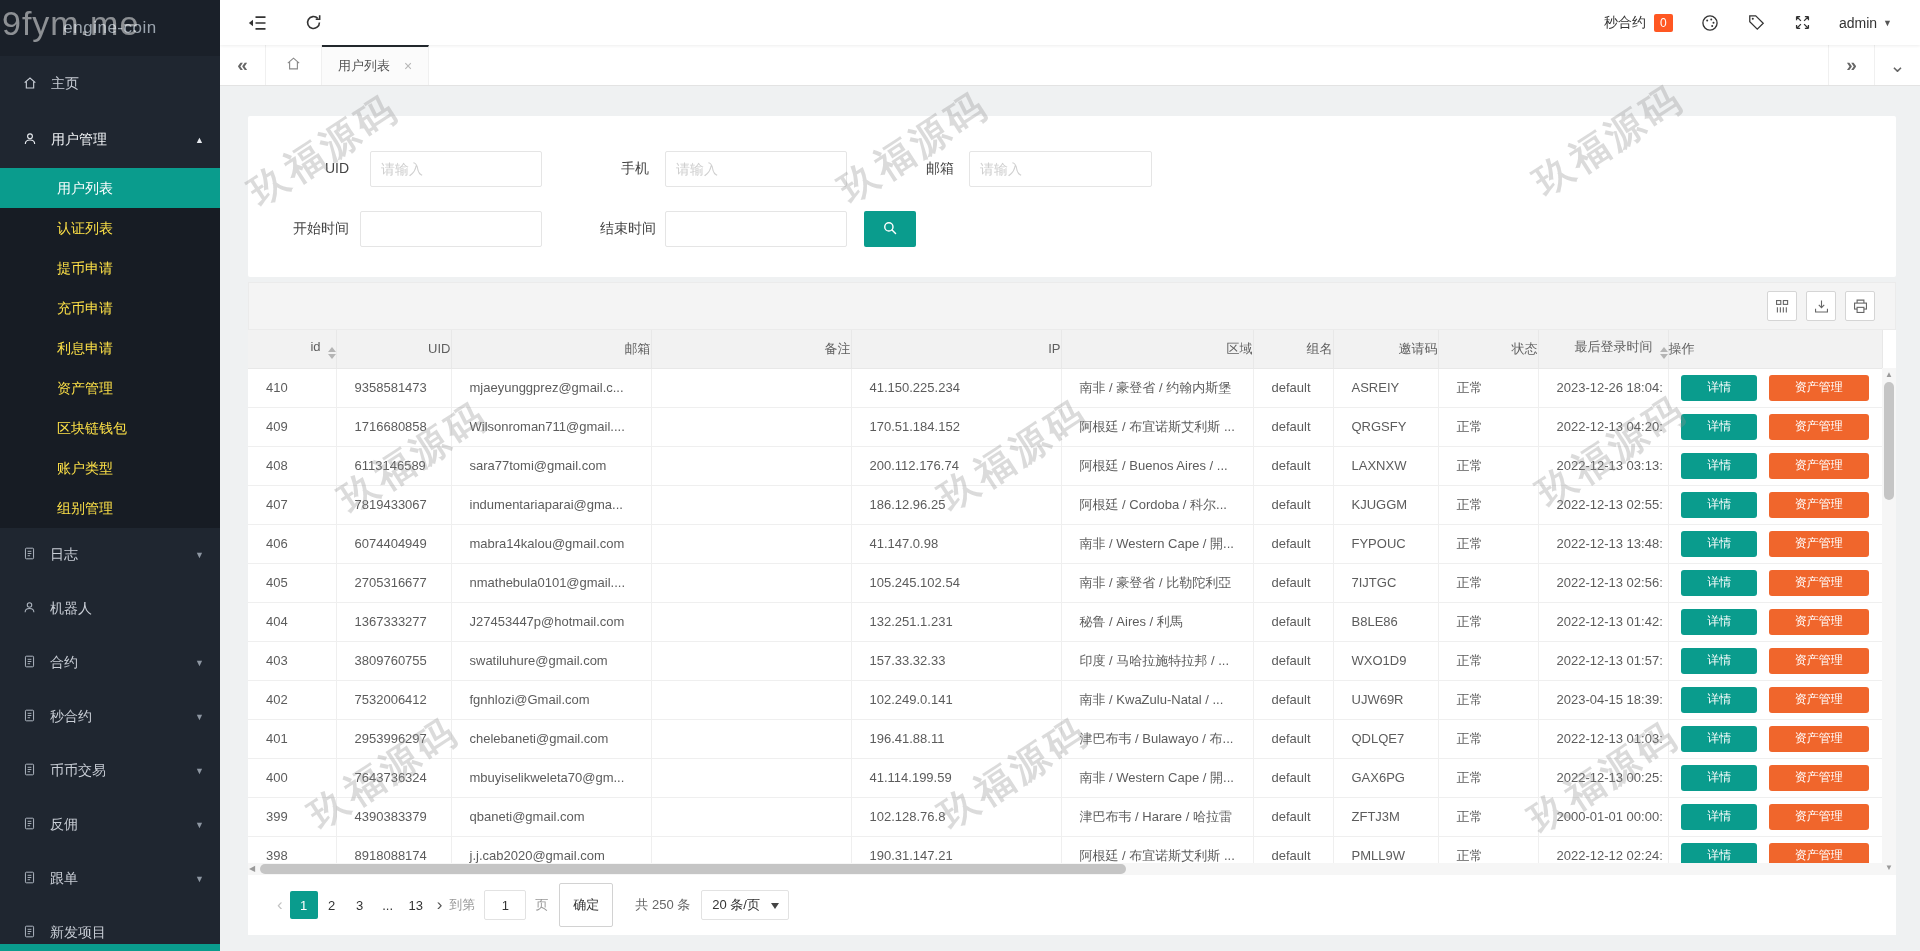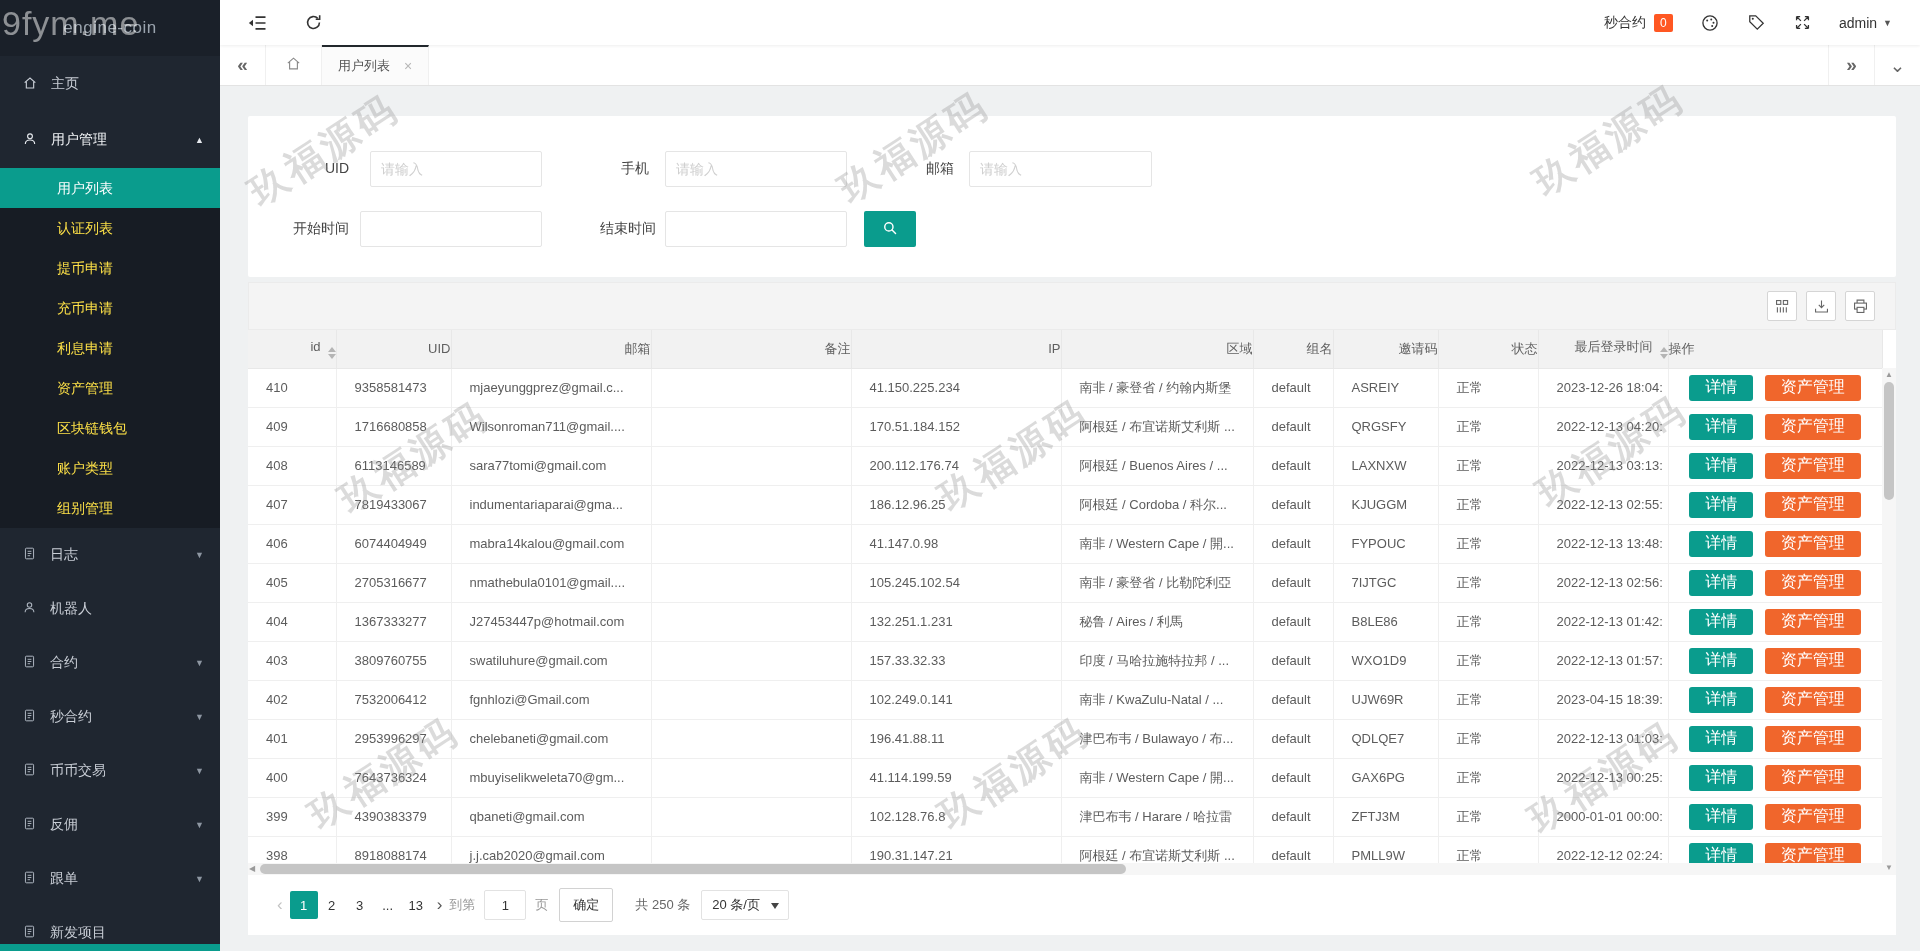--- a/index.html
+++ b/index.html
@@ -55,21 +55,21 @@
 .table-card{margin:5px 24px 0 28px;height:653px;background:#fff;position:relative}
 .toolbar{height:48px;background:#f4f4f4;border:1px solid #ebebeb;display:flex;align-items:center;justify-content:flex-end;padding-right:20px;gap:9px}
 .tool-btn{width:30px;height:30px;border:1px solid #d5d5d5;border-radius:2px;background:#fff;display:flex;align-items:center;justify-content:center;cursor:pointer}
 
 .table-zone{position:relative;height:545px;overflow:hidden}
 table{width:1634px;border-collapse:collapse;table-layout:fixed;font-size:13px}
 th{height:38px;background:#f2f2f2;font-weight:400;color:#5f5f5f;text-align:right;padding-left:18px;border-right:1px solid #e8e8e8;border-bottom:1px solid #e8e8e8;white-space:nowrap}
 th.op-col{text-align:left;padding-left:0}
 td{height:39px;color:#5c5c5c;padding-left:18px;border-right:1px solid #efefef;border-bottom:1px solid #efefef;white-space:nowrap;overflow:hidden}
 td.op-cell{text-align:center;padding-left:0}
-.btn{border:none;color:#fff;font-size:16px;height:26px;padding:0 16px;border-radius:3px;cursor:pointer;font-family:inherit}
+.btn{border:none;color:#fff;font-size:12px;height:26px;padding:0 26px;border-radius:3px;cursor:pointer;font-family:inherit}
 .btn.teal{background:var(--teal)}
 .btn.orange{background:var(--orange);margin-left:8px}
 .sort{display:inline-flex;flex-direction:column;margin-left:7px;vertical-align:-1px;cursor:pointer}
 .sort-up{width:0;height:0;border-left:4px solid transparent;border-right:4px solid transparent;border-bottom:5px solid #b5b5b5;margin-bottom:2px}
 .sort-dn{width:0;height:0;border-left:4px solid transparent;border-right:4px solid transparent;border-top:5px solid #b5b5b5}
 
 .vscroll{position:absolute;top:38px;right:0;width:14px;height:507px;background:#f6f6f6;z-index:3}
 .varrow{position:absolute;left:0;width:14px;text-align:center;font-size:8px;color:#9a9a9a;line-height:12px;cursor:pointer}
 .varrow.up{top:1px}.varrow.dn{bottom:1px}
 .vthumb{position:absolute;top:14px;left:2px;width:10px;height:118px;background:#c5c5c5;border-radius:5px;cursor:pointer}
@@ -77,21 +77,21 @@
 .harrow{position:absolute;left:1px;top:0;font-size:8px;color:#9a9a9a;line-height:12px;cursor:pointer}
 .hthumb{position:absolute;left:12px;top:1px;width:866px;height:10px;background:#c5c5c5;border-radius:5px;cursor:pointer}
 
 .pagination{height:60px;display:flex;align-items:center;padding-left:22px;font-size:13px;color:#999}
 .pg-chev{font-size:17px;color:#c3c3c3;padding:0 7px;cursor:pointer;background:none;border:none;font-family:inherit}
 .pg-chev.next{color:#555}
 .pages{display:flex;align-items:center}
 .page-btn{min-width:28px;height:28px;border:none;background:transparent;font-size:13px;color:#333;cursor:pointer;font-family:inherit;padding:0 6px}
 .page-btn.active{background:var(--teal);color:#fff;border-radius:2px}
 .goto-input{width:42px;height:30px;border:1px solid #e2e2e2;border-radius:2px;text-align:center;font-size:13px;color:#333;margin:0 9px;font-family:inherit}
-.confirm-btn{height:34px;padding:0 13px;background:#fff;border:1px solid #d2d2d2;border-radius:2px;font-size:13px;color:#333;margin:0 11px;cursor:pointer;font-family:inherit}
+.confirm-btn{height:44px;padding:0 13px;background:#fff;border:1px solid #d2d2d2;border-radius:2px;font-size:13px;color:#333;margin:0 11px;cursor:pointer;font-family:inherit}
 .total{margin:0 11px;color:#666}
 .size-select{height:30px;border:1px solid #e2e2e2;border-radius:2px;display:flex;align-items:center;padding:0 28px 0 10px;position:relative;cursor:pointer;color:#333;background:#fff}
 .size-select::after{content:"";position:absolute;right:9px;top:12px;border:4px solid transparent;border-top:6px solid #444}
 
 
 .wm-layer{position:absolute;inset:0;z-index:40;pointer-events:none}
 .watermark{position:absolute;color:rgba(143,143,143,.32);font-size:38px;font-weight:700;letter-spacing:4px;transform:rotate(-33deg);white-space:nowrap}
 </style>
 </head>
 <body>

